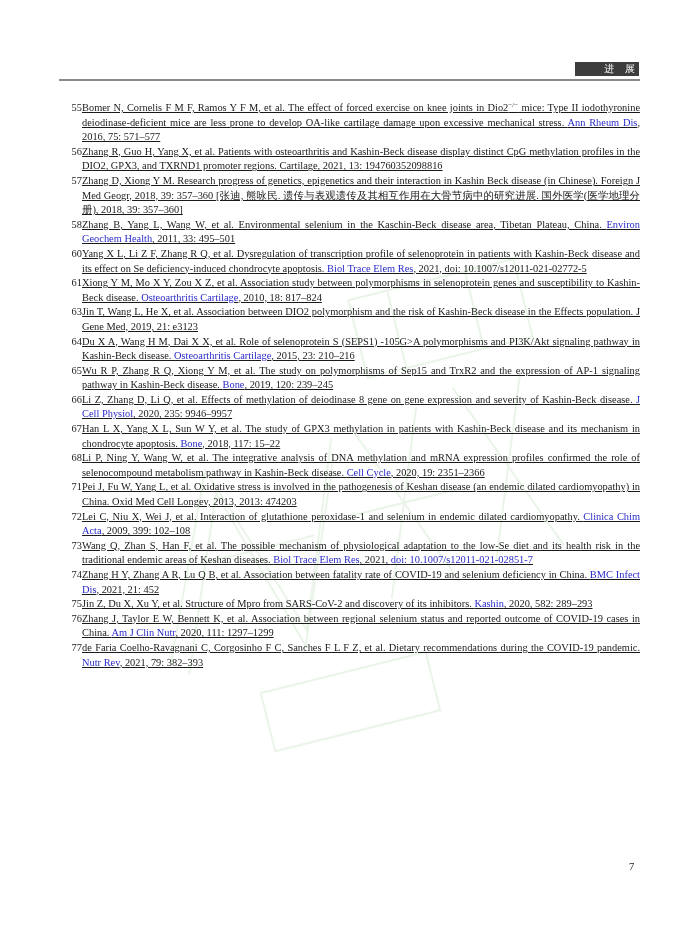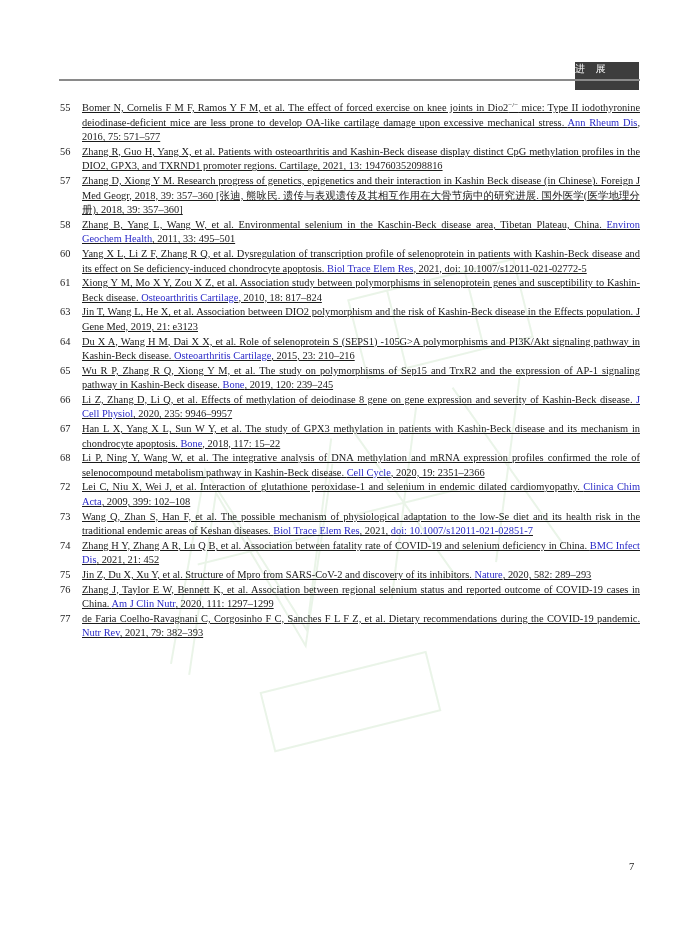--- a/index.html
+++ b/index.html
@@ -19,47 +19,47 @@
     width: 560px;
     height: 580px;
     opacity: 0.55;
     pointer-events: none;
   }
   .header-tag {
     position: absolute;
     top: 62px;
     left: 575px;
     width: 64px;
-    height: 28px;
+    height: 14px;
     background: var(--header-bg, #3d3d3d);
     color: #ffffff;
     font-size: 10px;
     line-height: 14px;
-    text-align: left;
+    text-align: right;
     letter-spacing: 4px;
     font-family: "Liberation Sans", "DejaVu Sans", sans-serif;
   }
   .header-rule {
     position: absolute;
     top: 79px;
     left: 59px;
     width: 581px;
     height: 2px;
     background: var(--rule, #8a8a8a);
   }
   .refs {
     position: absolute;
     top: 101px;
     left: 60px;
     width: 580px;
     font-size: 10.4px;
     line-height: 14.6px;
   }
   .ref { display: flex; }
-  .ref-num { flex: 0 0 22px; }
+  .ref-num { flex: 0 0 22px; text-align: right; }
   .ref-text { flex: 1 1 auto; text-align: justify; text-decoration: underline; }
   .jlink { color: var(--link, #2a2ac8); }
   .ref-text sup {
     font-size: 7px;
     line-height: 0;
     vertical-align: super;
   }
   .page-number {
     position: absolute;
     top: 861px;
@@ -130,34 +130,38 @@
       </div>
       <div class="ref">
         <span class="ref-num">67</span>
         <span class="ref-text"><span>Han L X, Yang X L, Sun W Y, et al. The study of GPX3 methylation in patients with Kashin-Beck disease and its mechanism in chondrocyte apoptosis. </span><span class="jlink">Bone</span><span>, 2018, 117: 15–22</span></span>
       </div>
       <div class="ref">
         <span class="ref-num">68</span>
         <span class="ref-text"><span>Li P, Ning Y, Wang W, et al. The integrative analysis of DNA methylation and mRNA expression profiles confirmed the role of selenocompound metabolism pathway in Kashin-Beck disease. </span><span class="jlink">Cell Cycle</span><span>, 2020, 19: 2351–2366</span></span>
       </div>
       <div class="ref">
+        <span class="ref-num">71</span>
+        <span class="ref-text"><span>Pei J, Fu W, Yang L, et al. Oxidative stress is involved in the pathogenesis of Keshan disease (an endemic dilated cardiomyopathy) in China. Oxid Med Cell Longev, 2013, 2013: 474203</span></span>
+      </div>
+      <div class="ref">
         <span class="ref-num">72</span>
         <span class="ref-text"><span>Lei C, Niu X, Wei J, et al. Interaction of glutathione peroxidase-1 and selenium in endemic dilated cardiomyopathy. </span><span class="jlink">Clinica Chim Acta</span><span>, 2009, 399: 102–108</span></span>
       </div>
       <div class="ref">
         <span class="ref-num">73</span>
         <span class="ref-text"><span>Wang Q, Zhan S, Han F, et al. The possible mechanism of physiological adaptation to the low-Se diet and its health risk in the traditional endemic areas of Keshan diseases. </span><span class="jlink">Biol Trace Elem Res</span><span>, 2021, </span><span class="jlink">doi: 10.1007/s12011-021-02851-7</span></span>
       </div>
       <div class="ref">
         <span class="ref-num">74</span>
         <span class="ref-text"><span>Zhang H Y, Zhang A R, Lu Q B, et al. Association between fatality rate of COVID-19 and selenium deficiency in China. </span><span class="jlink">BMC Infect Dis</span><span>, 2021, 21: 452</span></span>
       </div>
       <div class="ref">
         <span class="ref-num">75</span>
-        <span class="ref-text"><span>Jin Z, Du X, Xu Y, et al. Structure of Mpro from SARS-CoV-2 and discovery of its inhibitors. </span><span class="jlink">Nature</span><span>, 2020, 582: 289–293</span></span>
+        <span class="ref-text"><span>Jin Z, Du X, Xu Y, et al. Structure of Mpro from SARS-CoV-2 and discovery of its inhibitors. </span><span class="jlink">Kashin</span><span>, 2020, 582: 289–293</span></span>
       </div>
       <div class="ref">
         <span class="ref-num">76</span>
         <span class="ref-text"><span>Zhang J, Taylor E W, Bennett K, et al. Association between regional selenium status and reported outcome of COVID-19 cases in China. </span><span class="jlink">Am J Clin Nutr</span><span>, 2020, 111: 1297–1299</span></span>
       </div>
       <div class="ref">
         <span class="ref-num">77</span>
         <span class="ref-text"><span>de Faria Coelho-Ravagnani C, Corgosinho F C, Sanches F L F Z, et al. Dietary recommendations during the COVID-19 pandemic. </span><span class="jlink">Nutr Rev</span><span>, 2021, 79: 382–393</span></span>
       </div>
     </div>

